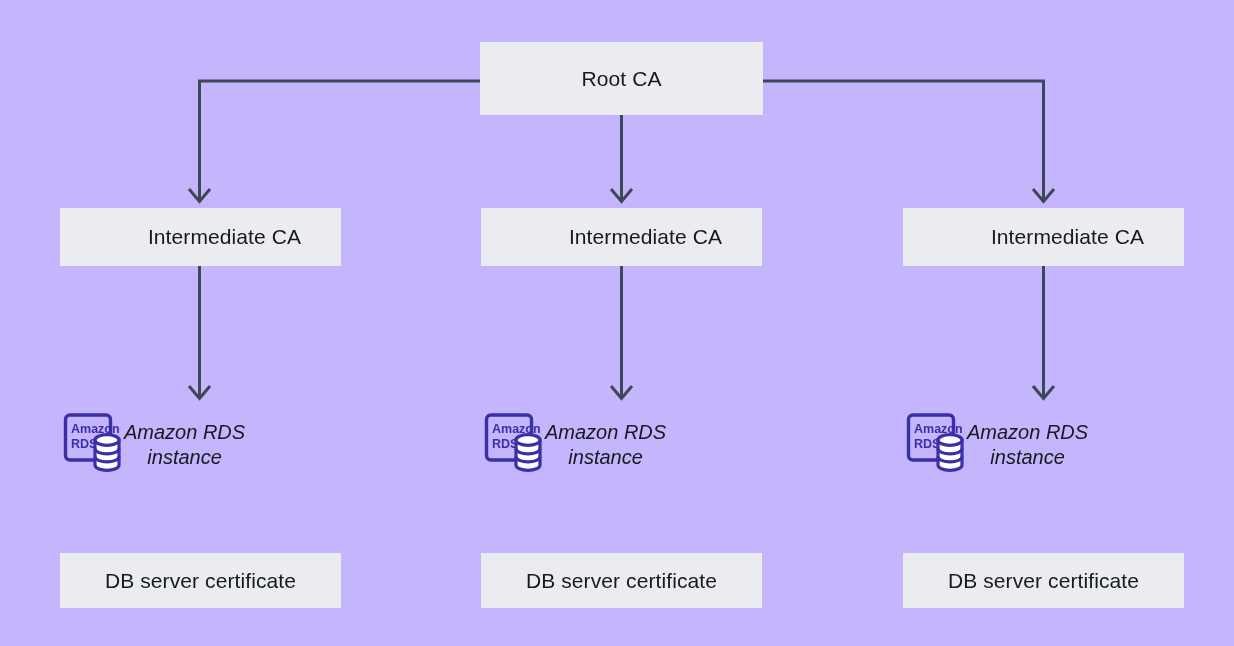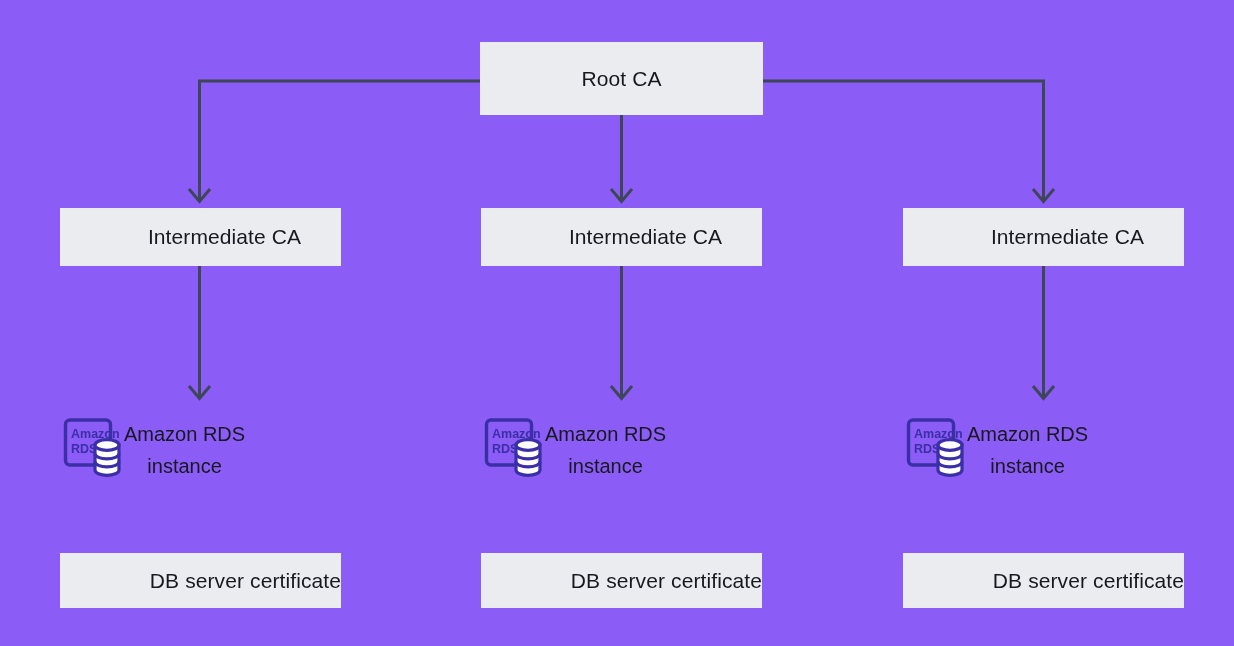--- a/index.html
+++ b/index.html
@@ -8,21 +8,21 @@
     padding: 0;
     background: #ffffff;
   }
   body {
     font-family: "Liberation Sans", sans-serif;
   }
   #diagram-canvas {
     position: relative;
     width: 1234px;
     height: 646px;
-    background: #8b5cf6;
+    background: #c4b5fd;
     overflow: hidden;
   }
   #connector-layer {
     position: absolute;
     left: 0;
     top: 0;
     width: 1234px;
     height: 646px;
     pointer-events: none;
   }
@@ -54,21 +54,20 @@
     padding-left: 48px;
   }
   .box-inter.col-a { left: 60px; }
   .box-inter.col-b { left: 481px; }
   .box-inter.col-c { left: 903px; }
 
   .box-cert {
     top: 553px;
     width: 281px;
     height: 55px;
-    justify-content: flex-end;
   }
   .box-cert.col-a { left: 60px; }
   .box-cert.col-b { left: 481px; }
   .box-cert.col-c { left: 903px; }
 
   
   .rds-group {
     position: absolute;
     top: 408px;
     width: 281px;
@@ -81,24 +80,25 @@
   .rds-group.col-c { left: 903px; }
 
   .rds-icon {
     width: 64px;
     height: 64px;
     display: block;
   }
   .rds-caption {
     margin-top: 10px;
     font-size: 20px;
-    line-height: 32px;
+    line-height: 25px;
     color: #16191f;
     text-align: center;
     white-space: pre-line;
+    font-style: italic;
   }
 </style>
 </head>
 <body>
 
 <div id="diagram-canvas">
 
   <svg id="connector-layer" width="1234" height="646" viewBox="0 0 1234 646" xmlns="http://www.w3.org/2000/svg">
     <g fill="none" stroke="#3d4758" stroke-width="3" stroke-linecap="butt" stroke-linejoin="miter">
 

